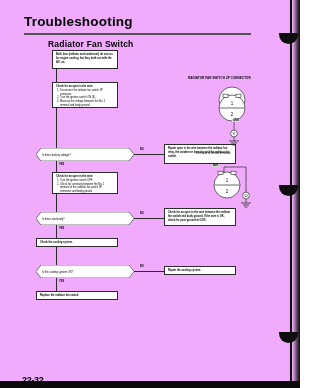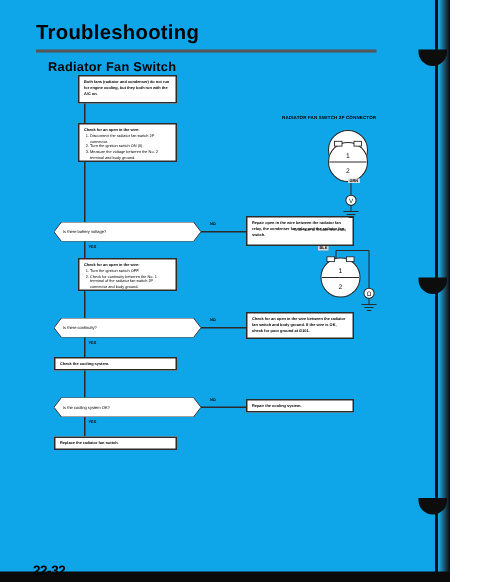--- a/index.html
+++ b/index.html
@@ -4,33 +4,33 @@
 <style>
   html,body{margin:0;padding:0;}
   body{
     width:300px;height:388px;
     background:#ffffff;
     font-family:"Liberation Sans", sans-serif;
     color:#000;
     overflow:hidden;
     position:relative;
   }
-  .page{position:absolute;inset:0;background:#0ea5e9;}
+  .page{position:absolute;inset:0;background:#f0abfc;}
 
   
   #page-title{
     position:absolute;left:24px;top:14px;
     font-size:13.5px;font-weight:bold;letter-spacing:.2px;
   }
   #title-rule{
     position:absolute;left:24px;top:33px;width:227px;height:1.5px;
     background:#555;
   }
   #section-title{
-    position:absolute;left:32px;top:39px;
+    position:absolute;left:48px;top:39px;
     font-size:8.5px;font-weight:bold;letter-spacing:.2px;
   }
 
   
   .fbox{
     position:absolute;border:0.8px solid #2b2b2b;background:#fff;
     box-sizing:border-box;padding:2px 3px;
     font-size:2.6px;line-height:1.45;
   }
   .fbox .bhead{font-weight:bold;display:block;}

